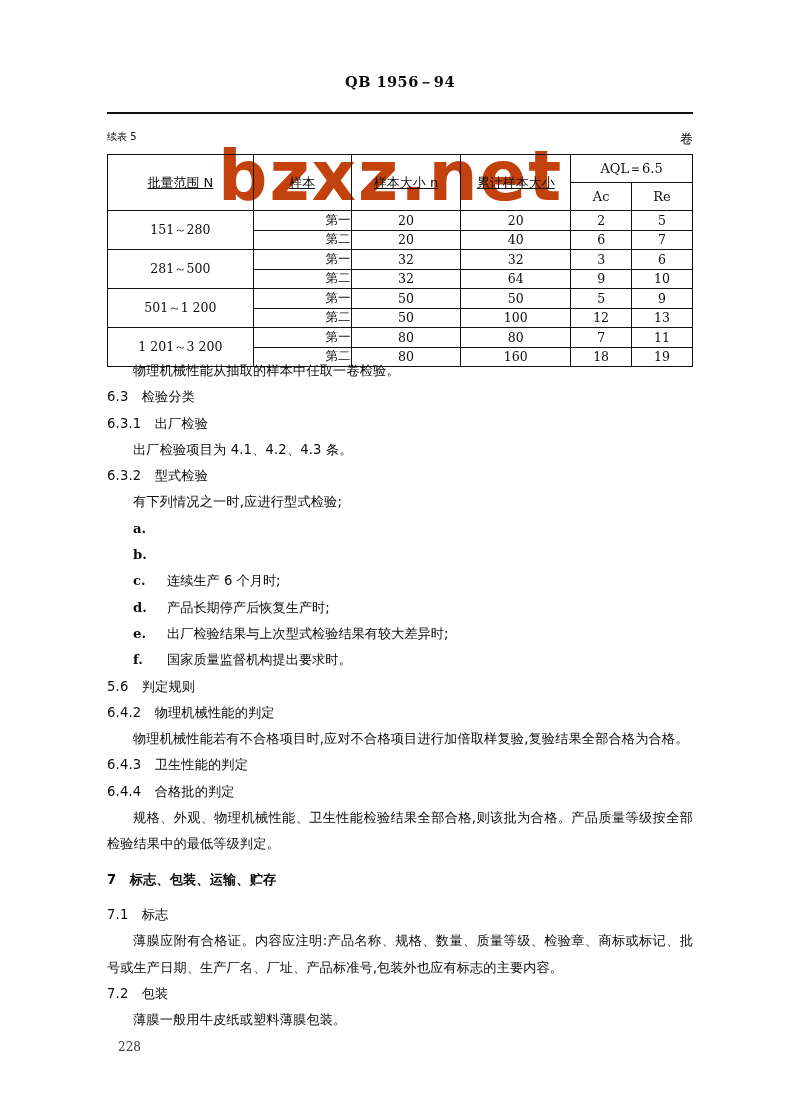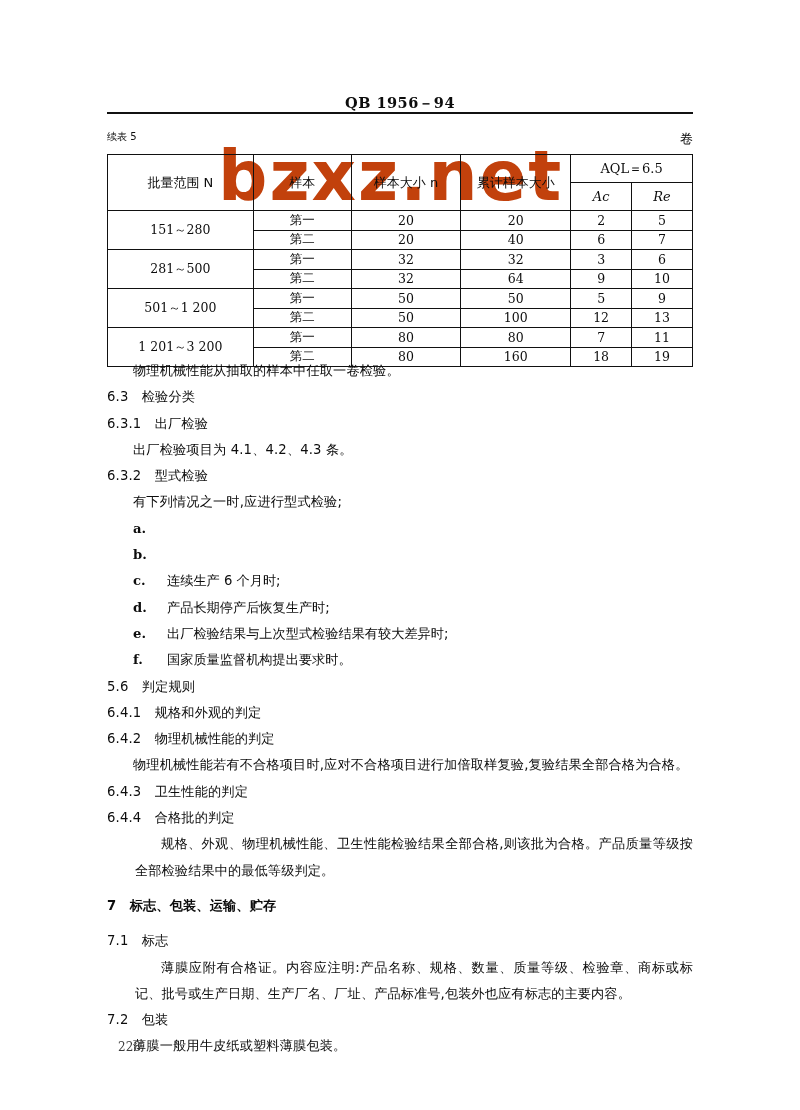--- a/index.html
+++ b/index.html
@@ -43,21 +43,21 @@
 
   .content {
     position: relative;
     z-index: 2;
   }
 
   
   .runhead {
     position: absolute;
     left: 107px;
-    top: 93px;
+    top: 72px;
     width: 586px;
     text-align: center;
   }
   .runhead .std-no {
     font-size: 14.5px;
     font-weight: bold;
     font-family: "DejaVu Serif", "Liberation Serif", serif;
     letter-spacing: 0.5px;
   }
   .headrule {
@@ -108,40 +108,42 @@
     background: transparent;
   }
   table.sampling thead th {
     height: 27px;
     font-weight: normal;
     font-size: 13px;
     margin-top: 26px;
   }
   table.sampling thead th.tall {
     height: 54px;
+    text-decoration: underline;
   }
   table.sampling tbody td {
     height: 18.5px;
     font-size: 12.5px;
     font-family: "DejaVu Serif", "Liberation Serif", serif;
   }
   table.sampling tbody td.cjk {
     font-family: "DejaVu Sans", "Liberation Sans", sans-serif;
+    text-align: right;
   }
   table.sampling tbody td.range {
     font-family: "DejaVu Serif", "Liberation Serif", serif;
   }
   .col-range  { width: 146px; }
   .col-sample { width: 98px;  }
   .col-size   { width: 110px; }
   .col-cum    { width: 110px; }
   .col-ac     { width: 61px;  }
   .col-re     { width: 61px;  }
 
-  .ital { font-style: italic; font-family: "DejaVu Serif", "Liberation Serif", serif; }
+  .ital { font-family: "DejaVu Serif", "Liberation Serif", serif; }
   .aql  { font-family: "DejaVu Serif", "Liberation Serif", serif; font-size: 13px; }
 
   
   .body {
     position: absolute;
     left: 107px;
     top: 358px;
     width: 586px;
   }
   .ln {
@@ -166,21 +168,20 @@
     font-style: normal;
     font-family: "DejaVu Serif", "Liberation Serif", serif;
   }
   .gapline { height: 9px; }
   .para {
     font-size: 13.2px;
     line-height: 26.3px;
     text-indent: 26px;
     text-align: justify;
     letter-spacing: 0.1px;
-    margin-left: 28px;
   }
 
   
   .folio {
     position: absolute;
     left: 118px;
     top: 1040px;
     font-size: 12px;
     color: #3a3a3a;
     font-family: "DejaVu Serif", "Liberation Serif", serif;
@@ -322,21 +323,20 @@
       <div class="item-row">
         <span class="item-letter">e.</span>
         <span>出厂检验结果与上次型式检验结果有较大差异时;</span>
       </div>
       <div class="item-row">
         <span class="item-letter">f.</span>
         <span>国家质量监督机构提出要求时。</span>
       </div>
 
       <div class="ln sec-head">5.6　判定规则</div>
-      <div class="ln sec-head">6.4.1　规格和外观的判定</div>
       <div class="ln sec-head">6.4.2　物理机械性能的判定</div>
       <div class="ln ind1">物理机械性能若有不合格项目时,应对不合格项目进行加倍取样复验,复验结果全部合格为合格。</div>
       <div class="ln sec-head">6.4.3　卫生性能的判定</div>
       <div class="ln sec-head">6.4.4　合格批的判定</div>
       <div class="para">规格、外观、物理机械性能、卫生性能检验结果全部合格,则该批为合格。产品质量等级按全部检验结果中的最低等级判定。</div>
 
       <div class="gapline"></div>
       <div class="ln sec-head strong">7　标志、包装、运输、贮存</div>
       <div class="gapline"></div>
 

